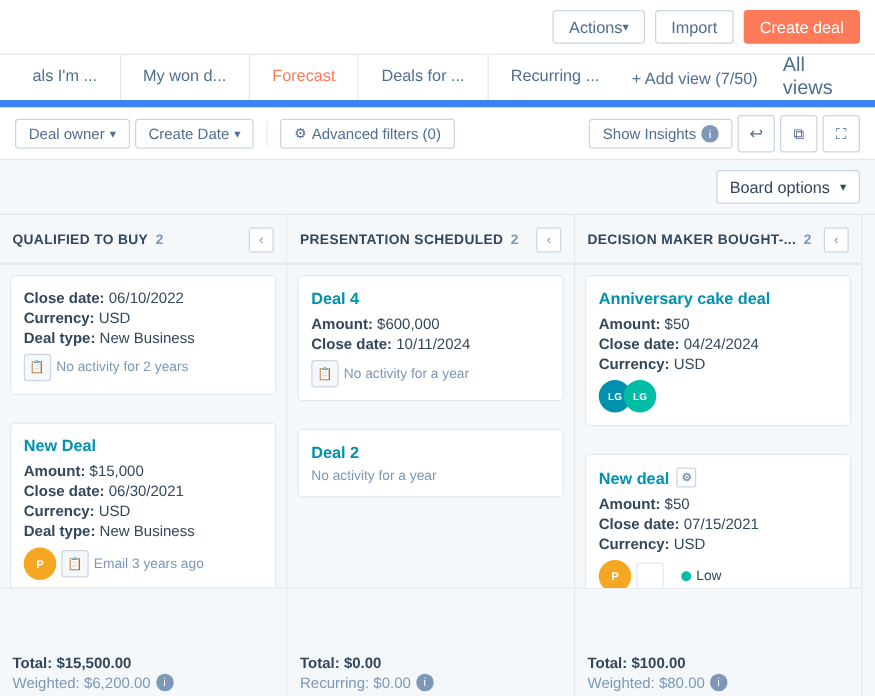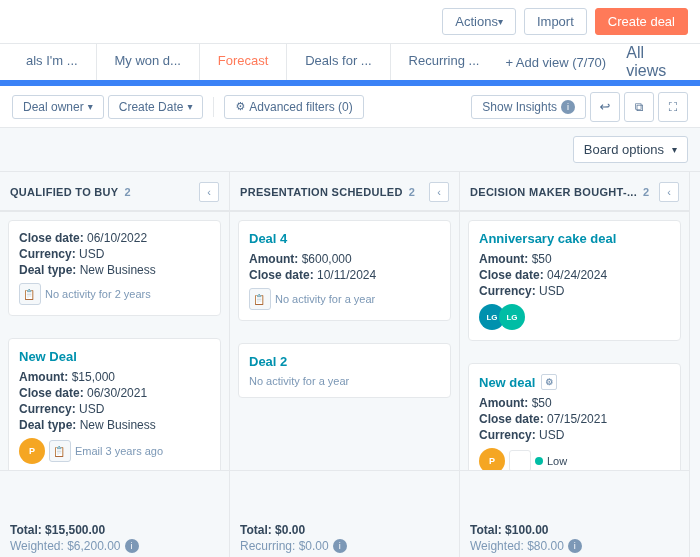--- a/index.html
+++ b/index.html
@@ -277,20 +277,21 @@
     .col-footer .total { font-weight: 600; margin-bottom: 2px; margin-top: 44px; }
     .col-footer .weighted { color: #7c98b6; display: flex; align-items: center; gap: 4px; }
 
     .chevron-down { font-size: 10px; }
     .badge-low {
       display: inline-flex;
       align-items: center;
       gap: 4px;
       font-size: 11px;
       color: #33475b;
+      margin-left: 10px;
     }
     .dot-low {
       width: 8px; height: 8px;
       border-radius: 50%;
       background: #00bda5;
       display: inline-block;
     }
     .card-tools-icon {
       width: 16px; height: 16px;
       border: 1px solid #cbd6e2;
@@ -345,21 +346,21 @@
   </div>
   <div class="tab-divider"></div>
   <div class="tab">
     <span>Deals for ...</span>
   </div>
   <div class="tab-divider"></div>
   <div class="tab">
     <span>Recurring ...</span>
   </div>
   <div class="add-view">
-    <span>+ Add view (7/70)</span>
+    <span>+ Add view (7/50)</span>
   </div>
   <div class="all-views">
     <span>All views</span>
   </div>
 </div>
 
 <div class="filter-bar">
   <button class="filter-btn">
     <span>Deal owner</span>
     <span class="chevron-down">▾</span>

